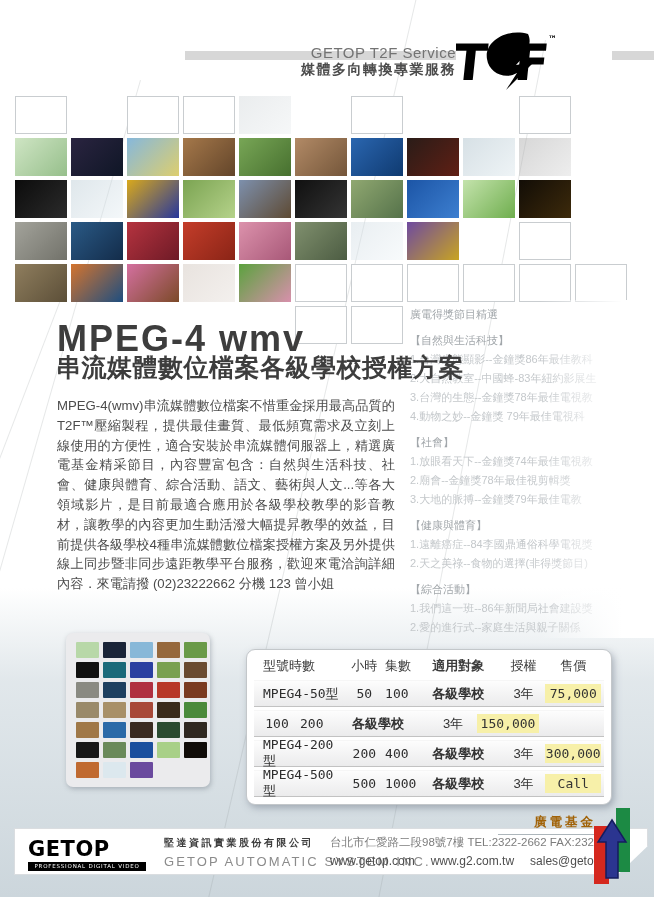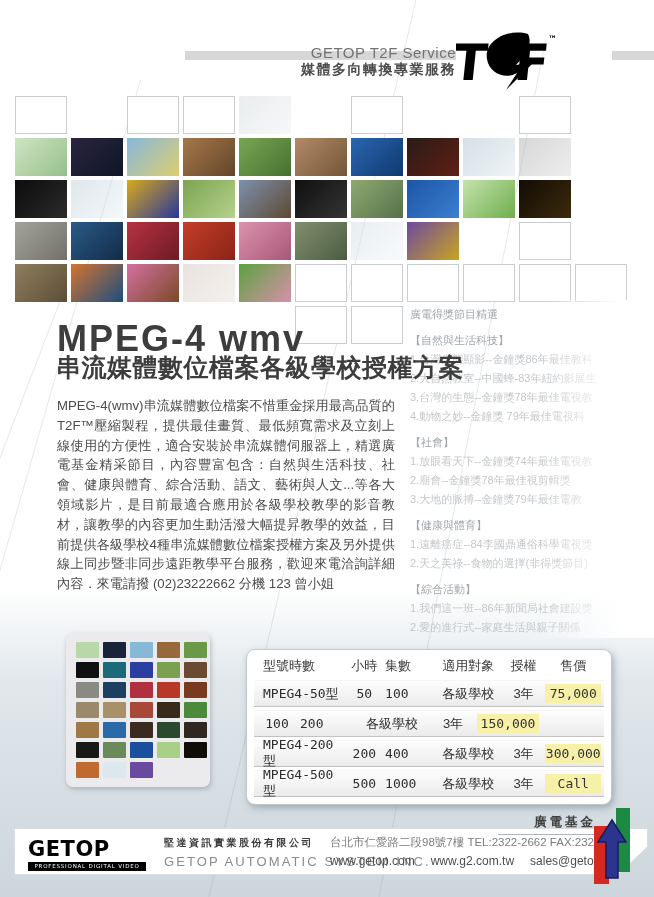--- a/index.html
+++ b/index.html
@@ -59,31 +59,31 @@
   #price-panel{position:absolute;left:246px;top:649px;width:366px;background:#fff;
       border-radius:9px;border:1px solid #c3c7ca;box-sizing:border-box;
       box-shadow:2px 3px 7px rgba(110,120,135,0.5);padding:5px 7px 7px 7px;z-index:3;}
   .phead{display:flex;align-items:center;height:22px;font-size:13px;color:#3c3c3c;}
   .prow{display:flex;align-items:center;height:25px;margin-top:3px;
         background:linear-gradient(180deg,#fdfdfd,#ebebec);
         border-top:1px solid #f6f6f6;border-bottom:1px solid #c2c2c2;}
   .c-model{width:98px;padding-left:9px;box-sizing:border-box;}
   .c-hr{width:46px;text-align:center;}
   .c-ep{width:52px;}
-  .c-tg{width:80px;text-align:center;}
+  .c-tg{width:80px;text-align:left;font-weight:bold;}
   .c-lic{width:42px;text-align:center;}
   .c-pr{width:68px;text-align:center;}
   .mono{font-family:"DejaVu Sans Mono",monospace;font-size:13px;color:#2e2e2e;}
   .cjk13{font-size:13px;color:#333;}
   .pr-badge{display:block;margin:0 3px;padding:2px 0;background:#f7f0a9;
             font-family:"DejaVu Sans Mono",monospace;font-size:13px;color:#333;}
 
   
   #fund-label{position:absolute;left:498px;top:814px;width:98px;text-align:right;
-      font-size:12.5px;font-weight:bold;color:#404040;letter-spacing:3px;
+      font-size:12.5px;font-weight:bold;color:#a16207;letter-spacing:3px;
       border-bottom:1px solid #adb6bb;padding-bottom:3px;z-index:4;}
   #fund-logo{position:absolute;left:592px;top:806px;width:44px;height:88px;z-index:6;}
   #fund-red{position:absolute;left:2px;top:20px;width:15px;height:58px;background:#d5281e;}
   #fund-green{position:absolute;left:24px;top:2px;width:14px;height:64px;background:#1c8a44;}
   #fund-arrow{position:absolute;left:0px;top:12px;}
 
   
   #footer-bar{position:absolute;left:14px;top:828px;width:634px;height:47px;background:#fff;
       clip-path:polygon(0 0,100% 0,100% 38%,95.2% 100%,0 100%);
       box-shadow:0 0 0 1px #dadde0 inset;z-index:3;text-decoration:underline;}

